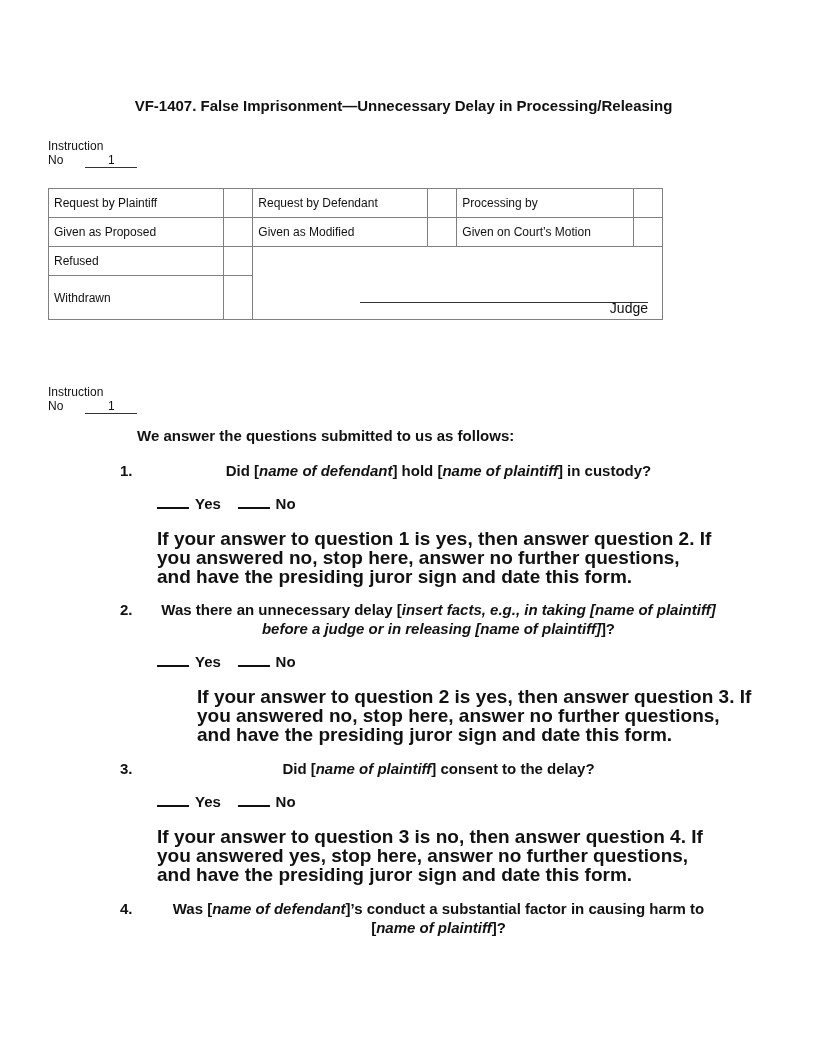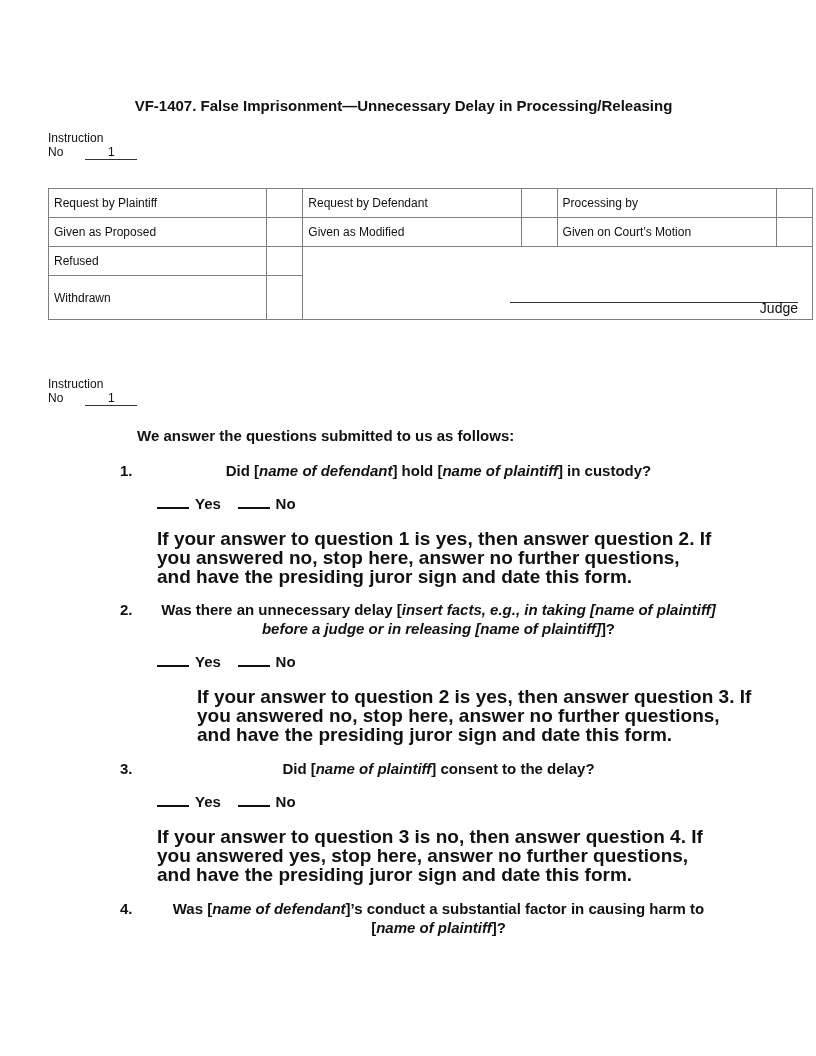--- a/index.html
+++ b/index.html
@@ -1,21 +1,21 @@
 <!DOCTYPE html>
 <html><head>
 <meta charset="utf-8">
 <style>
   html, body { margin:0; padding:0; background:#ffffff; }
   body { width:816px; height:1056px; position:relative; overflow:hidden; font-family:"Liberation Sans", sans-serif; color:#111; }
   .abs { position:absolute; }
   .title { left:0; width:807px; top:97px; text-align:center; font-weight:bold; font-size:15px; }
-  .instr { font-size:12px; line-height:14px; left:48px; }
+  .instr { font-size:12px; line-height:14px; left:48px;margin-top:8px; }
   .instr .num { display:inline-block; width:52px; margin-left:22px; border-bottom:1px solid #333; text-align:center; line-height:13px; }
-  table.req { position:absolute; left:48px; top:188px; width:765px; border-collapse:collapse; font-size:12px; }
+  table.req { position:absolute; left:48px; top:188px; width:615px; border-collapse:collapse; font-size:12px; }
   table.req td { border:1px solid #808080; padding:0 5px; height:28px; vertical-align:middle; }
   .judge-cell { position:relative; }
   .judge-line { position:absolute; right:14px; bottom:16px; width:288px; border-top:1px solid #333; }
   .judge-label { position:absolute; right:14px; bottom:3px; font-size:14px; }
   .intro { left:97px; top:427px; font-weight:bold; font-size:15px;margin-left:40px; }
   .q { position:absolute; left:120px; width:600px; font-weight:bold; font-size:15px; line-height:19px; }
   .q .n { position:absolute; left:0; width:30px; }
   .q .t { margin-left:37px;text-align:center; }
   .yn { position:absolute; left:157px; font-weight:bold; font-size:15px; }
   .blank { display:inline-block; width:32px; border-bottom:2px solid #111; margin-right:6px; vertical-align:baseline; height:10px; }

